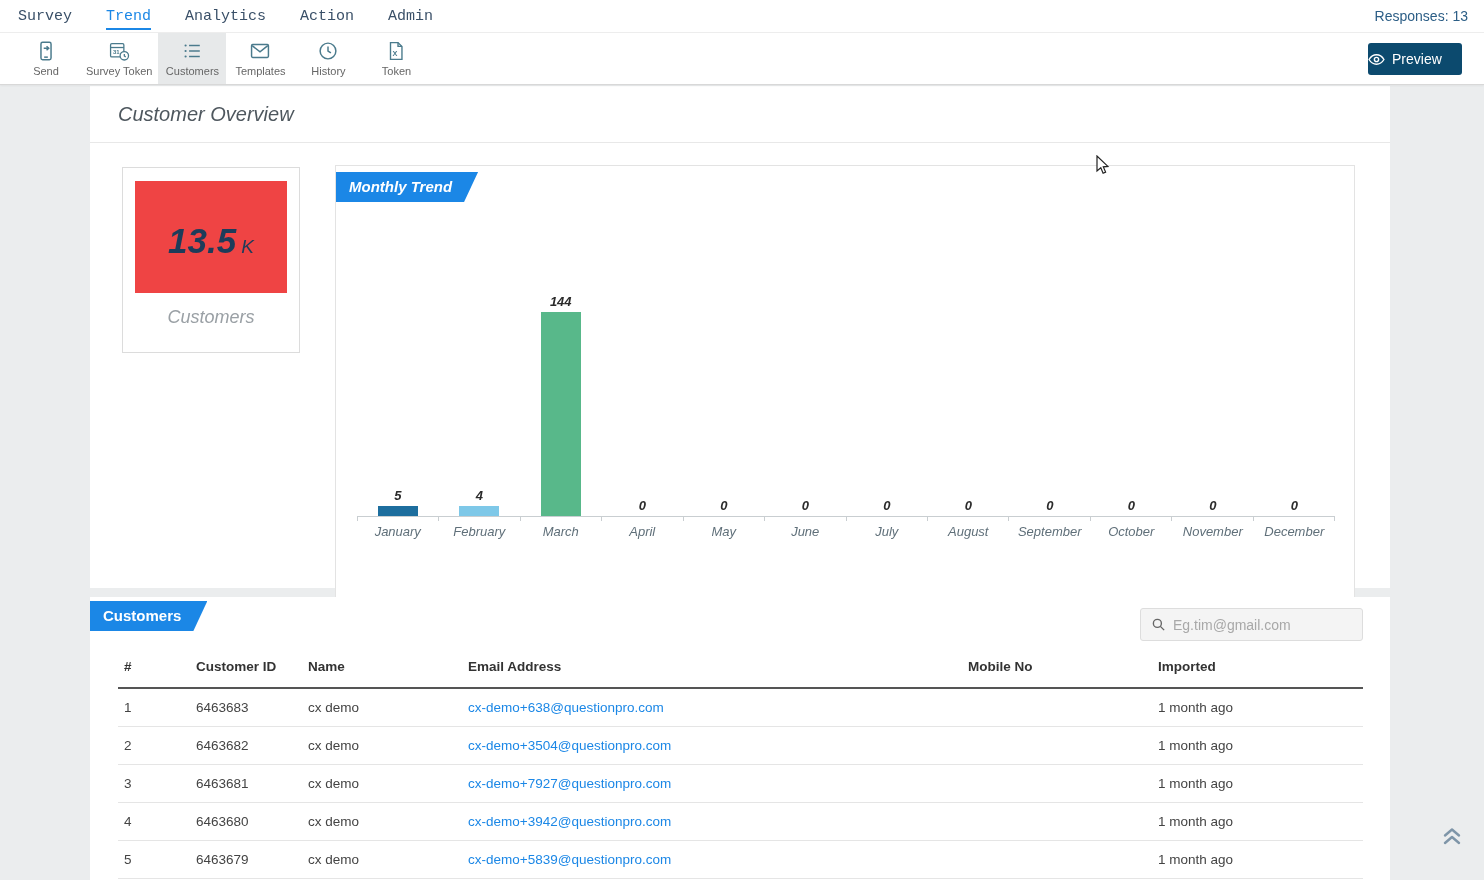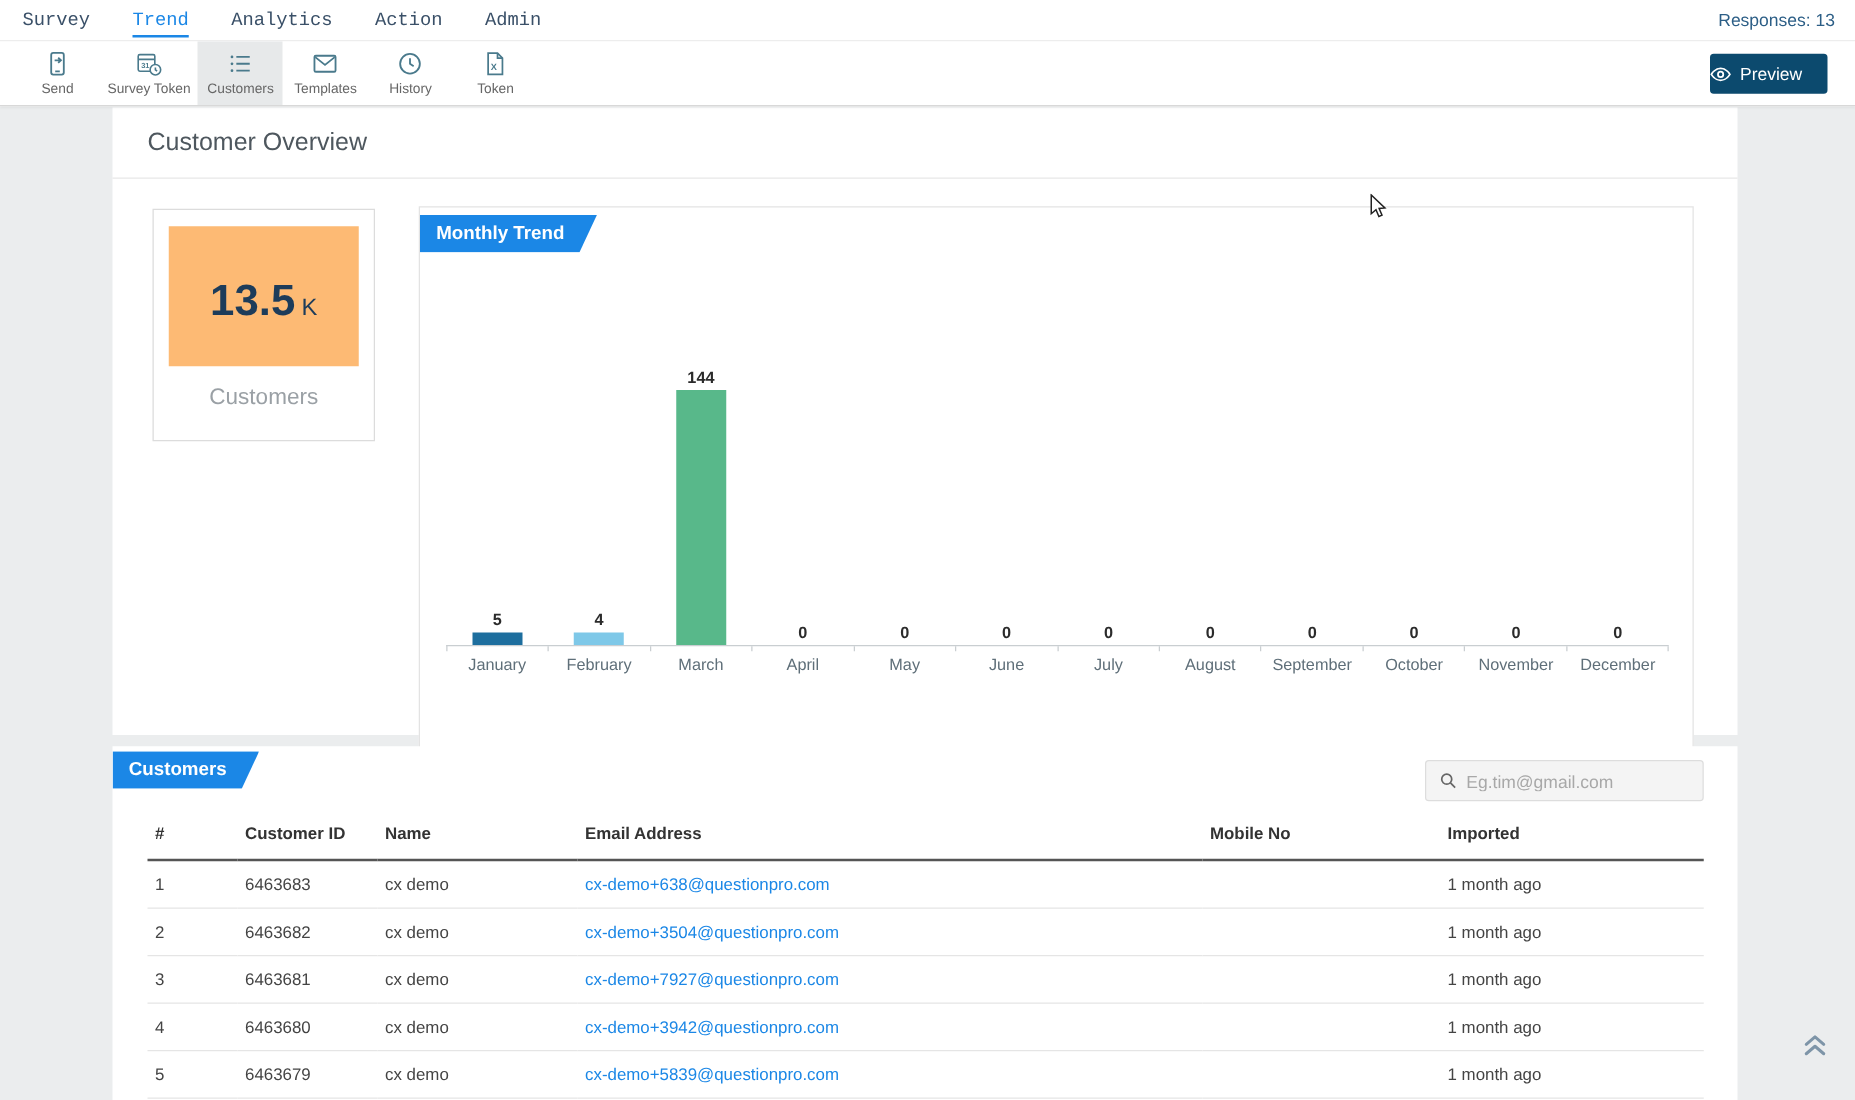--- a/index.html
+++ b/index.html
@@ -54,32 +54,32 @@
     position:absolute; right:22px; top:10px; width:94px; height:32px;
     background:#0c4a6e; border:none; border-radius:3px; color:#fff;
     display:flex; align-items:center; gap:7px;
     font-family:inherit; font-size:14px; cursor:pointer;
   }
 
   
   .main-bg { position:absolute; left:0; right:0; top:85px; bottom:0; background:#ebedee; }
 
   .panel { position:absolute; background:#fff; }
-  .overview-panel { left:90px; top:86px; width:1300px; height:502px; }
+  .overview-panel { left:90px; top:86px; width:1300px; height:502px;font-style:italic; }
   .customers-panel { left:90px; top:597px; width:1300px; height:283px; }
 
   .panel-heading {
     height:57px; border-bottom:1px solid #e8e8e8; display:flex; align-items:center;
     padding-left:28px; font-size:20px; color:#4e575e;
   }
 
   
   .stat-card { position:absolute; left:32px; top:81px; width:178px; height:186px; border:1px solid #dcdcdc; background:#fff; }
   .stat-inner {
-    margin:13px 12px 0; height:112px; background:#fdba74;
+    margin:13px 12px 0; height:112px; background:#ef4444;
     display:flex; align-items:center; justify-content:center; padding-top:8px;
   }
   .stat-figure { display:flex; align-items:baseline; }
   .stat-value { font-size:35px; font-weight:bold; color:#1d3c5a; }
   .stat-unit  { font-size:19px; color:#1d3c5a; margin-left:5px; }
   .stat-label { margin-top:14px; text-align:center; font-size:18px; color:#9aa0a5; }
 
   
   .ribbon {
     position:absolute; left:0; height:30px; line-height:30px;

